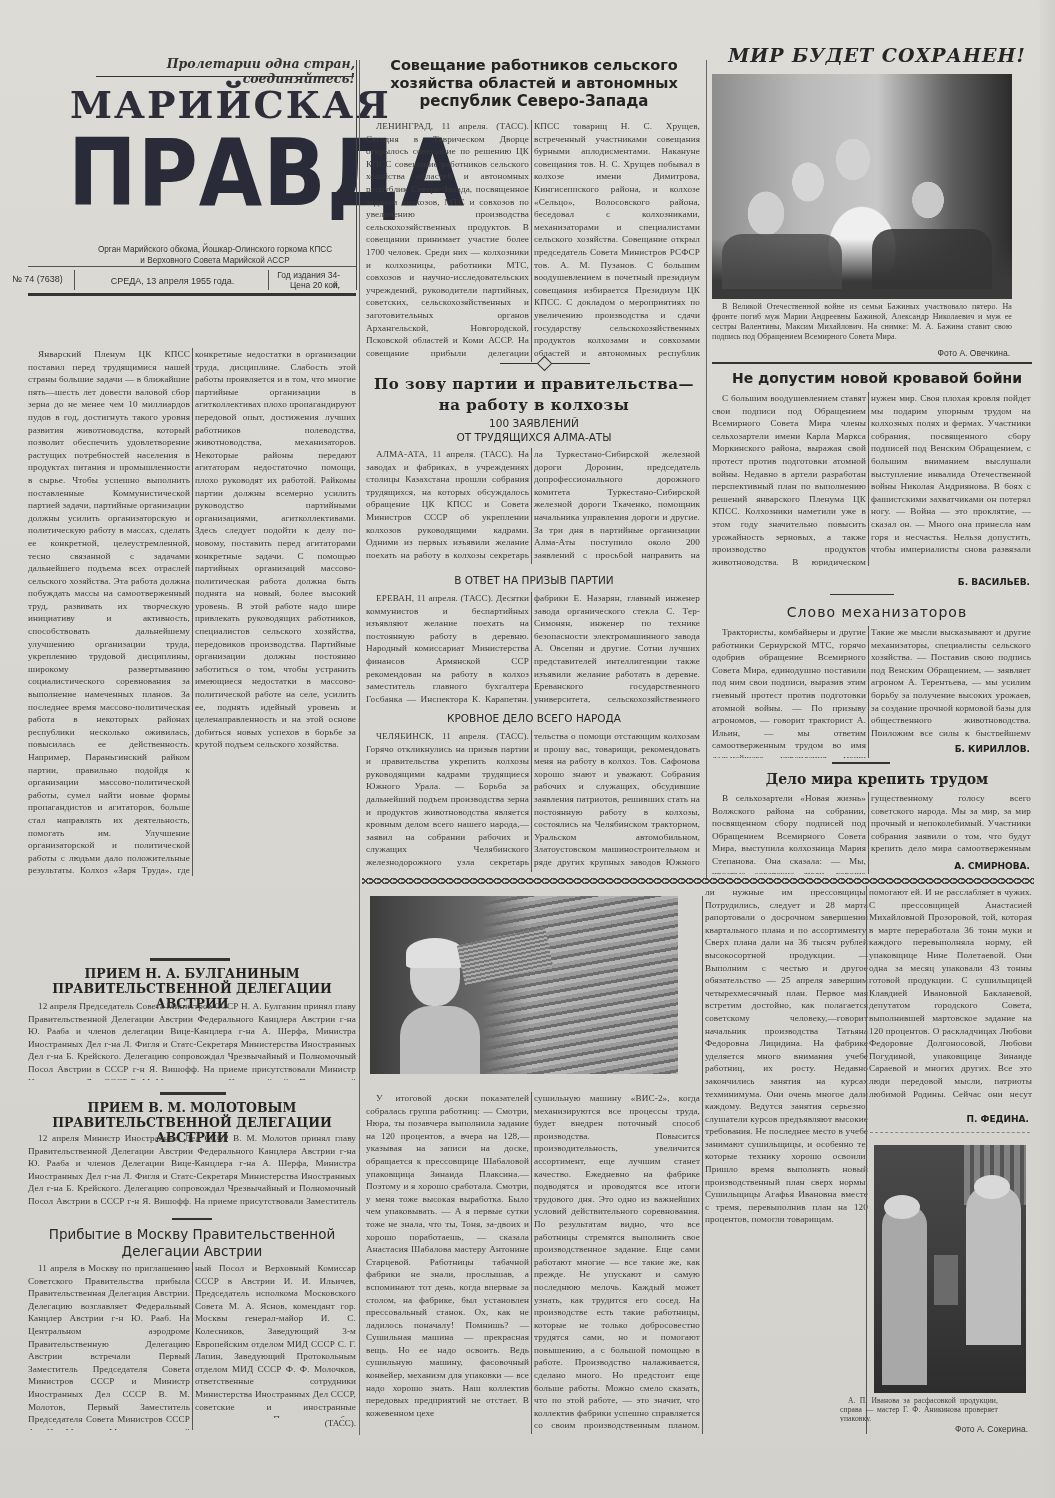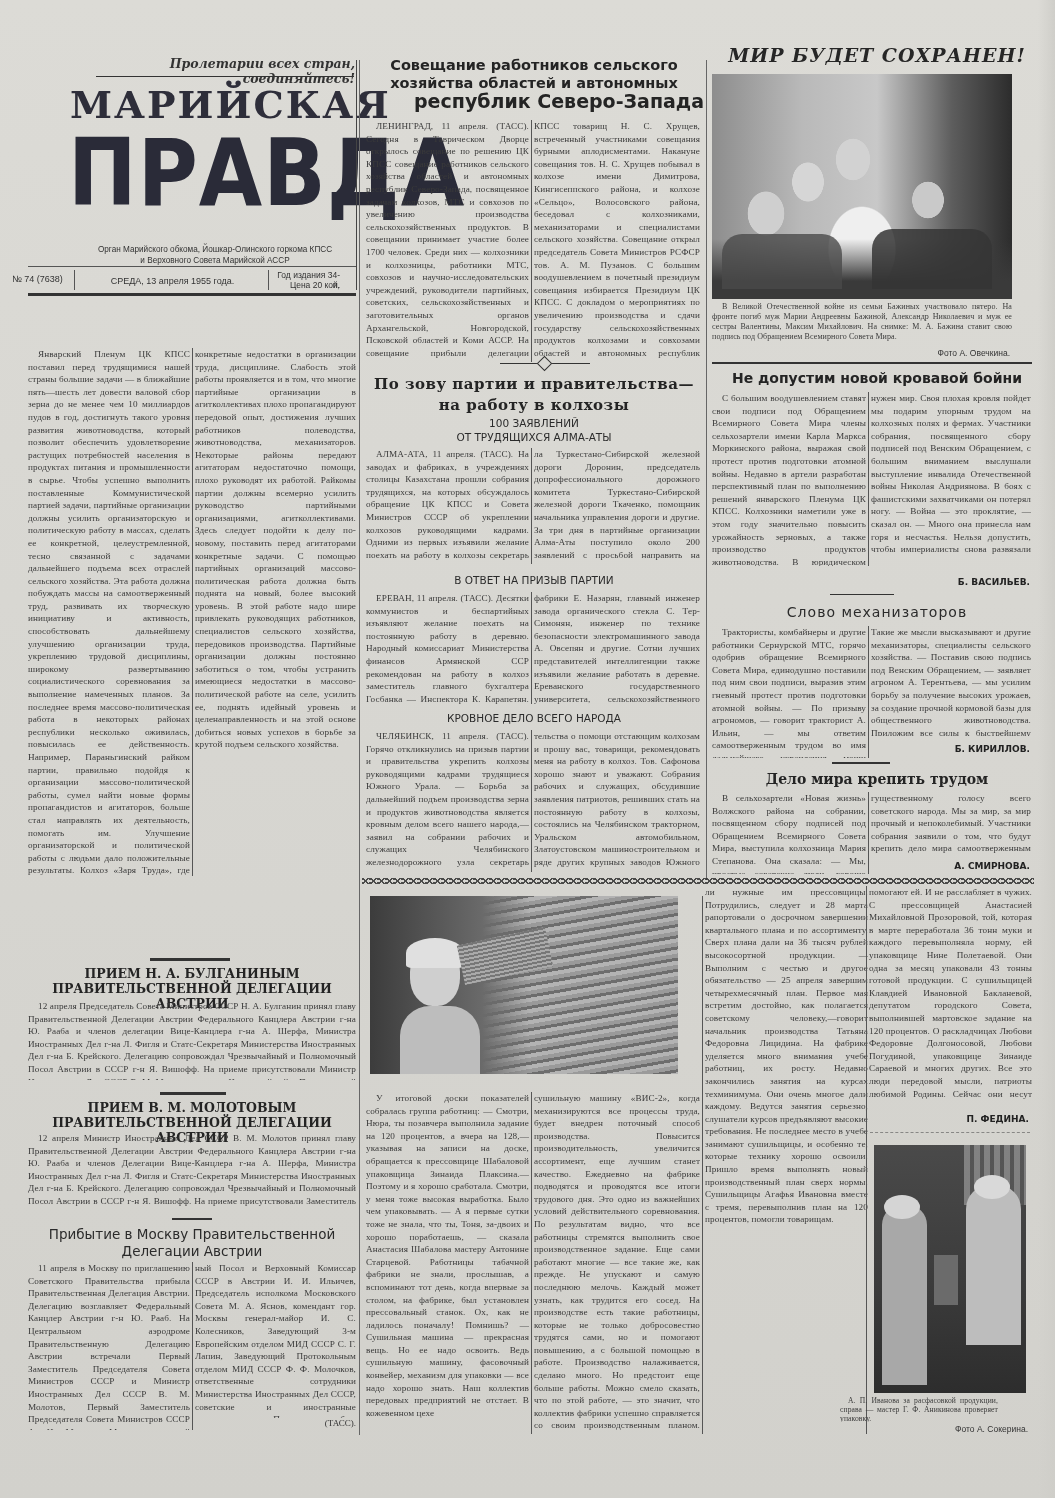--- a/index.html
+++ b/index.html
@@ -25,21 +25,21 @@
     background: repeating-linear-gradient(135deg,#333 0 1.5px,transparent 1.5px 4px),
                 repeating-linear-gradient(45deg,#333 0 1.5px,transparent 1.5px 4px);
     background-size: 8px 6px; opacity: .85; }
 </style>
 </head>
 <body>
 
 <div class="page">
 
   <div class="abs" style="left:20px;top:40px;width:335px;height:260px;">
-    <div class="abs" style="left:75px;top:16px;width:260px;font-family:'DejaVu Serif',serif;font-style:italic;font-weight:bold;font-size:12.5px;color:#333;text-align:right;">Пролетарии всех стран, соединяйтесь!</div>
+    <div class="abs" style="left:75px;top:16px;width:260px;font-family:'DejaVu Serif',serif;font-style:italic;font-weight:bold;font-size:12.5px;color:#333;text-align:right;">Пролетарии одна стран, соединяйтесь!</div>
     <div class="abs" style="left:76px;top:36px;width:258px;height:1px;background:#333;"></div>
 
     <div class="abs" style="left:50px;top:42px;width:290px;font-family:'DejaVu Serif',serif;font-weight:bold;font-size:38px;letter-spacing:2px;color:#2e2e3a;text-align:center;">МАРИЙСКАЯ</div>
     <div class="abs" style="left:48px;top:82px;width:296px;font-family:'DejaVu Sans',sans-serif;font-weight:bold;font-size:82px;line-height:92px;letter-spacing:1px;color:#2a2b38;text-align:center;transform:scaleY(1.12);transform-origin:top;">ПРАВДА</div>
 
     <div class="abs" style="left:50px;top:205px;width:290px;font-family:'Liberation Sans',sans-serif;font-size:8.2px;color:#333;text-align:center;">Орган Марийского обкома, Йошкар-Олинского горкома КПСС</div>
     <div class="abs" style="left:50px;top:216px;width:290px;font-family:'Liberation Sans',sans-serif;font-size:8.2px;color:#333;text-align:center;">и Верховного Совета Марийской АССР</div>
   </div>
 
   <div class="vrule" style="left:356px;top:60px;height:230px;background:#444;"></div>
@@ -94,21 +94,21 @@
   <div class="col txt" style="left:195px;top:1262px;width:161px;height:156px;">
     <p style="text-indent:0">ный Посол и Верховный Комиссар СССР в Австрии И. И. Ильичев, Председатель исполкома Московского Совета М. А. Яснов, комендант гор. Москвы генерал-майор И. С. Колесников, Заведующий 3-м Европейским отделом МИД СССР С. Г. Лапин, Заведующий Протокольным отделом МИД СССР Ф. Ф. Молочков, ответственные сотрудники Министерства Иностранных Дел СССР, советские и иностранные корреспонденты. При встрече был выстроен почетный караул и исполнены Государственные Гимны Австрии и СССР. Аэродром был украшен Государственными флагами Австрии и Советского Союза.</p>
   </div>
   <div class="abs" style="left:300px;top:1418px;width:56px;font-family:'Liberation Serif',serif;font-size:9px;text-align:right;color:#333;">(ТАСС).</div>
 
   <div class="vrule" style="left:359px;top:60px;height:1375px;background:#666;"></div>
 
   <div class="abs" style="left:364px;top:56px;width:340px;">
     <div class="sans-h" style="font-size:14.5px;line-height:18px;">Совещание работников сельского</div>
     <div class="sans-h" style="font-size:14.5px;line-height:18px;">хозяйства областей и автономных</div>
-    <div class="sans-h" style="font-size:19px;line-height:18px;text-align:right;">республик Северо-Запада</div>
+    <div class="sans-h" style="font-size:15px;line-height:18px;">республик Северо-Запада</div>
   </div>
   <div class="col txt" style="left:366px;top:120px;width:163px;height:242px;">
     <p>ЛЕНИНГРАД, 11 апреля. (ТАСС). Сегодня в Таврическом Дворце открылось совещание по решению ЦК КПСС совещание работников сельского хозяйства областей и автономных республик Северо-Запада, посвященное задачам колхозов, МТС и совхозов по увеличению производства сельскохозяйственных продуктов. В совещании принимает участие более 1700 человек. Среди них — колхозники и колхозницы, работники МТС, совхозов и научно-исследовательских учреждений, руководители партийных, советских, сельскохозяйственных и заготовительных органов Архангельской, Новгородской, Псковской областей и Коми АССР. На совещание прибыли делегации Украинской, Белорусской, Эстонской, Латвийской, Литовской и Карело-Финской ССР. В работе совещания принимает участие первый секретарь Центрального Комитета</p>
   </div>
   <div class="vrule" style="left:531px;top:120px;height:242px;"></div>
   <div class="col txt" style="left:534px;top:120px;width:166px;height:242px;">
     <p style="text-indent:0">КПСС товарищ Н. С. Хрущев, встреченный участниками совещания бурными аплодисментами. Накануне совещания тов. Н. С. Хрущев побывал в колхозе имени Димитрова, Кингисеппского района, и колхозе «Сельцо», Волосовского района, беседовал с колхозниками, механизаторами и специалистами сельского хозяйства. Совещание открыл председатель Совета Министров РСФСР тов. А. М. Пузанов. С большим воодушевлением в почетный президиум совещания избирается Президиум ЦК КПСС. С докладом о мероприятиях по увеличению производства и сдачи государству сельскохозяйственных продуктов колхозами и совхозами областей и автономных республик Северо-Запада выступил заместитель председателя Совета Министров СССР тов. П. П. Лобанов. По докладу тов. Лобанова развернулись прения.</p>
   </div>
 
   <div class="abs" style="left:500px;top:358px;width:90px;height:12px;">

